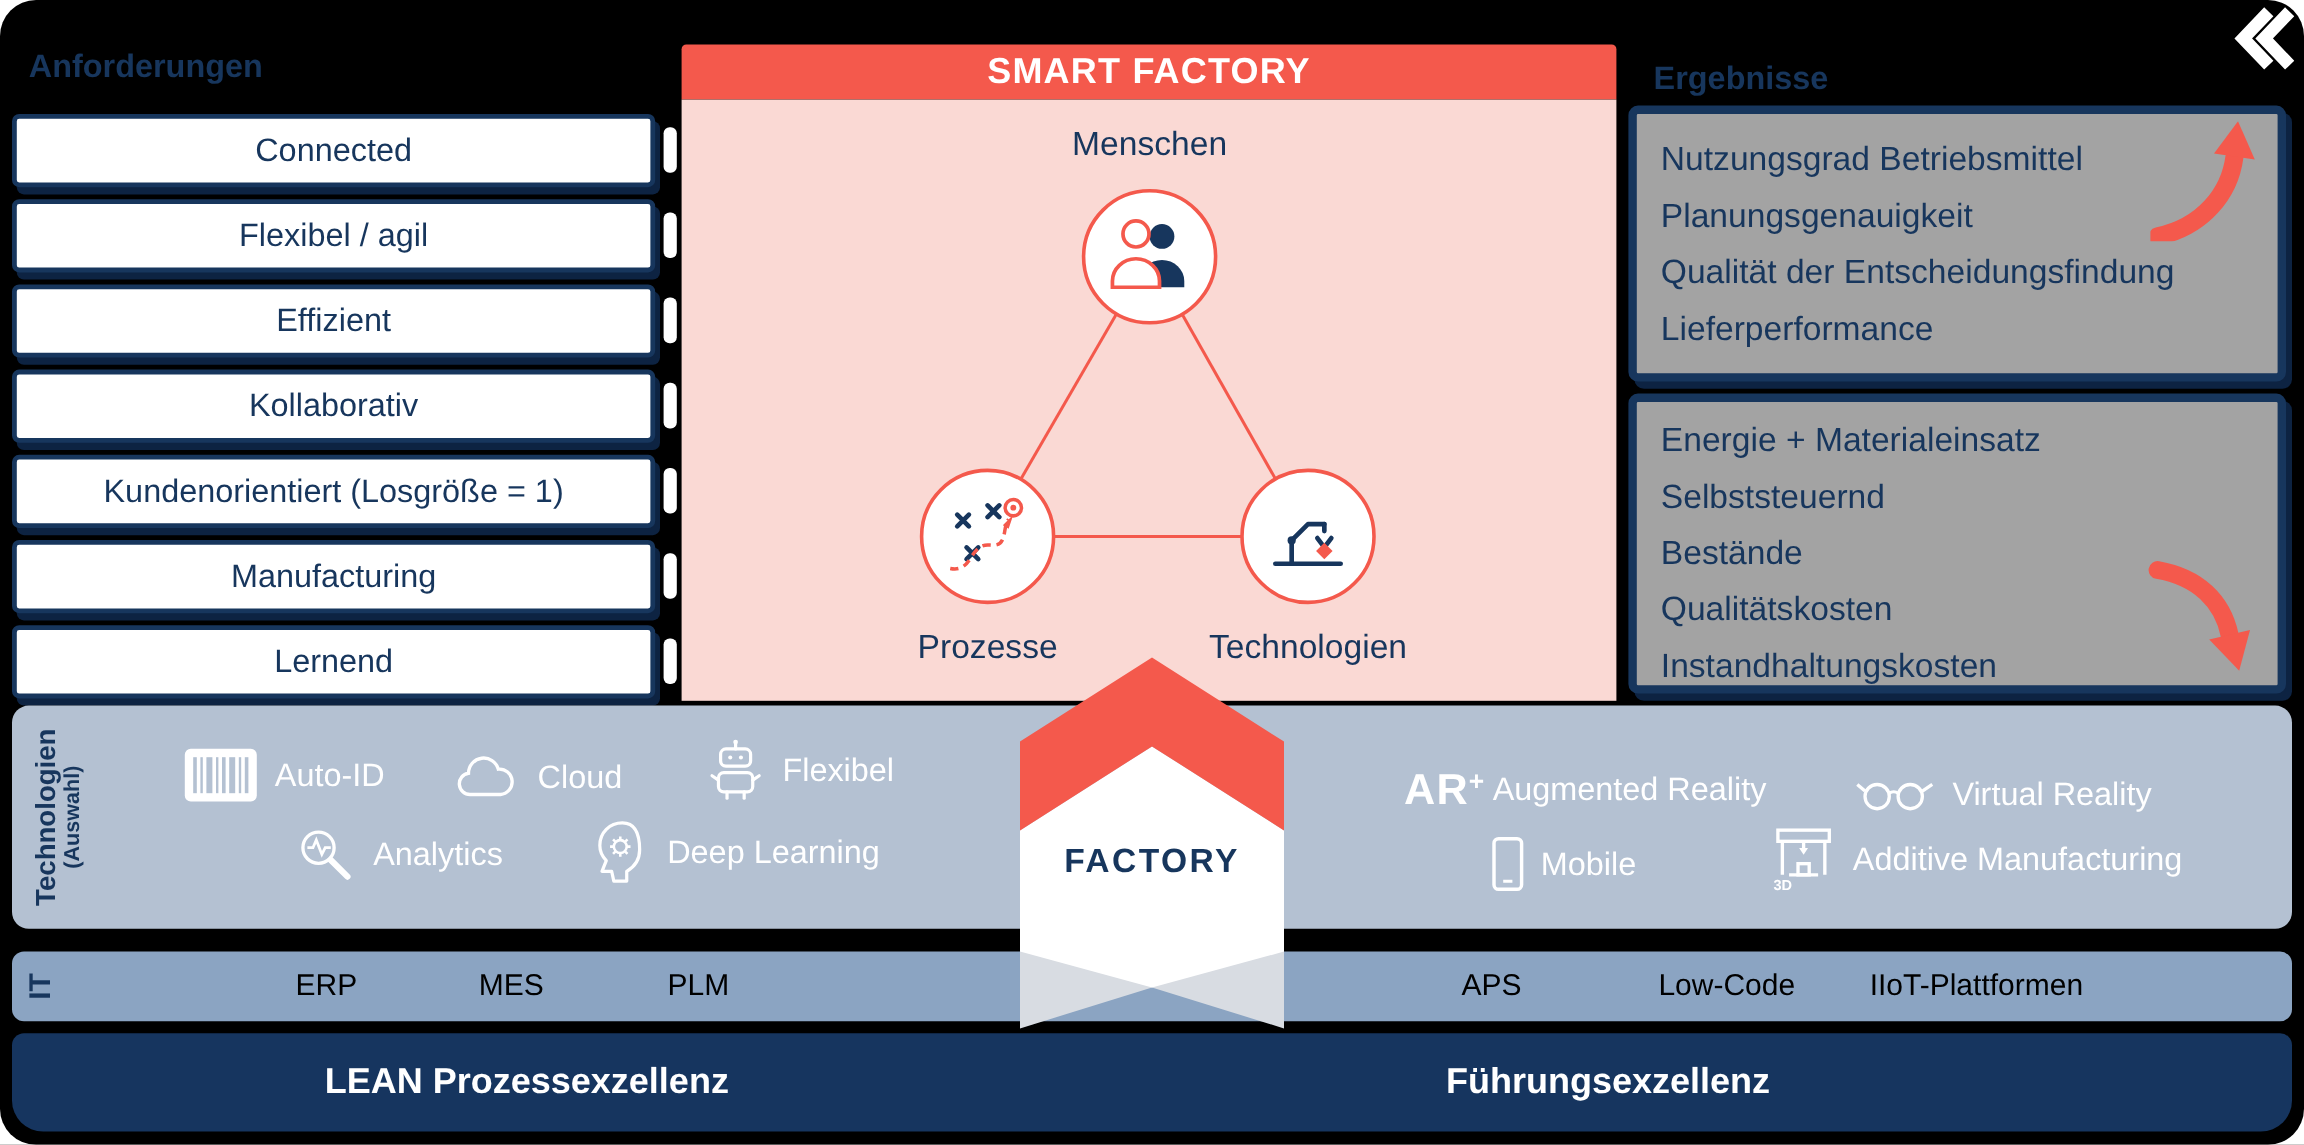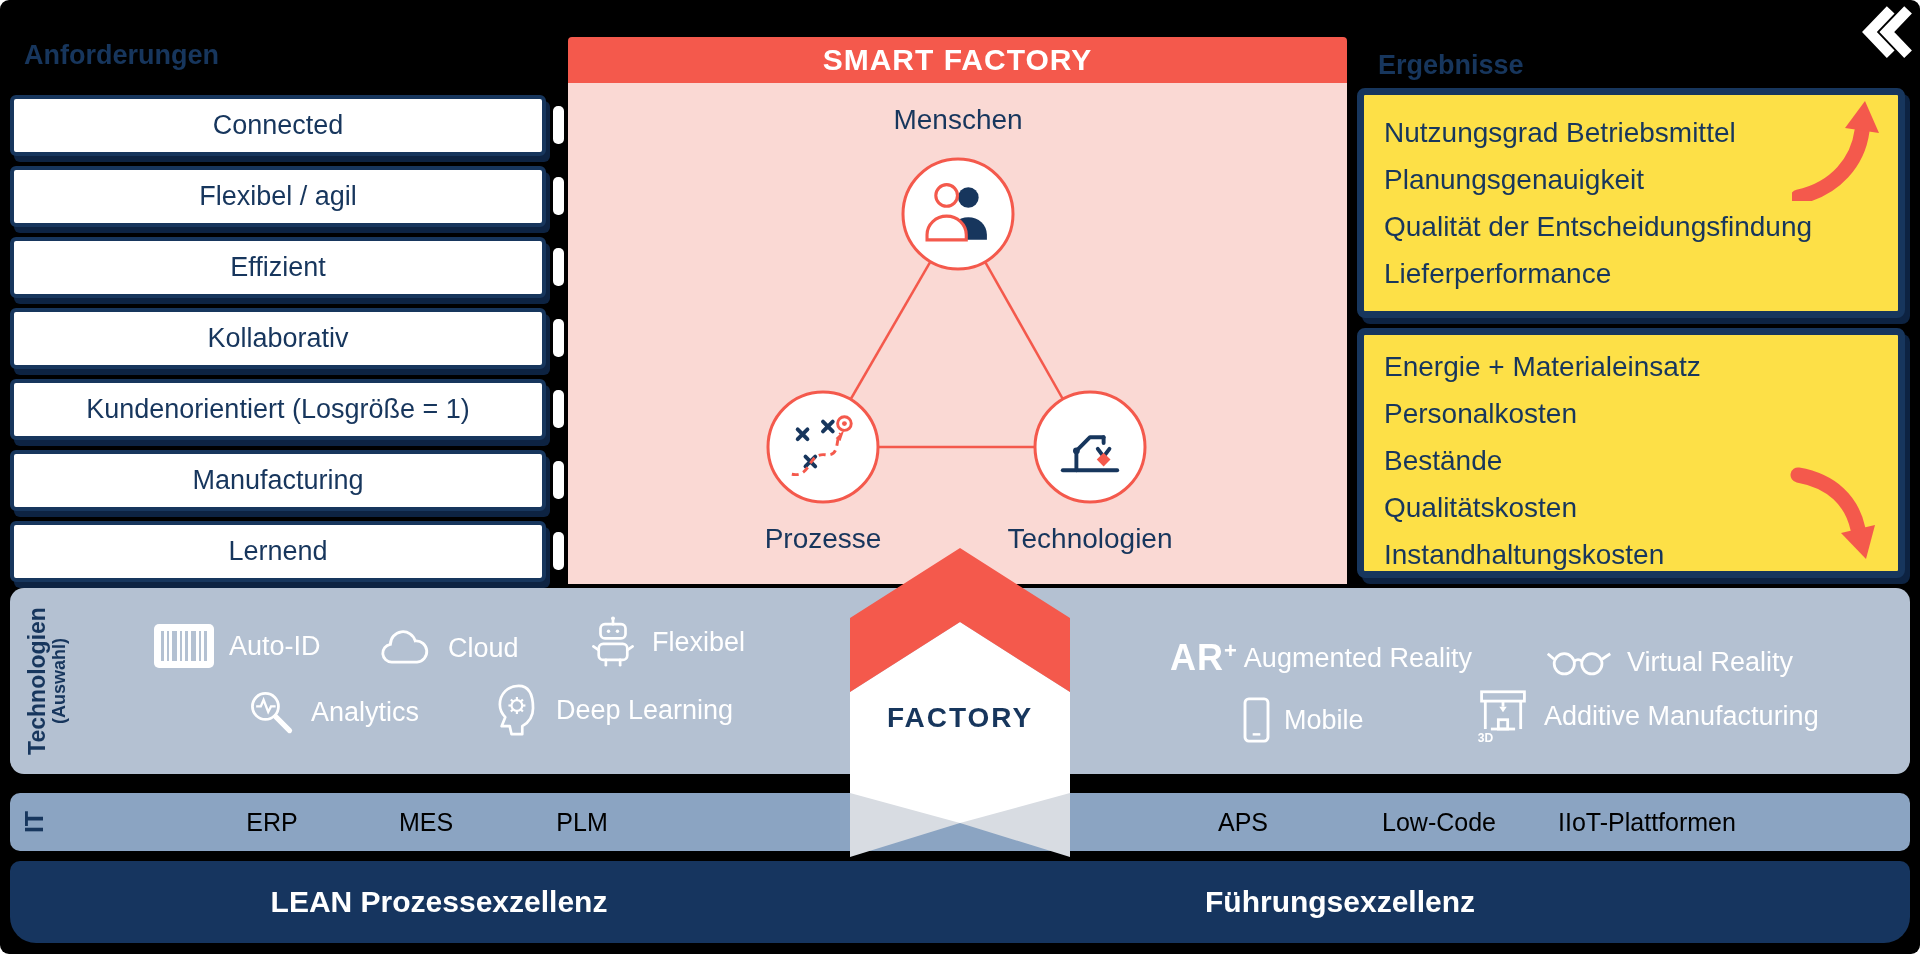--- a/index.html
+++ b/index.html
@@ -1,17 +1,17 @@
 <!DOCTYPE html>
 <html><head>
 <meta charset="utf-8">
 <style>
   * { box-sizing: border-box; margin: 0; padding: 0; }
   body { background: #ffffff; font-family: "Liberation Sans", sans-serif; }
-  .canvas { position: relative; width: 1920px; height: 954px; background: #000; border-radius: 9px; overflow: hidden; }
+  .canvas { position: relative; width: 1920px; height: 954px; background: #000; border-radius: 30px; overflow: hidden; }
 
   .section-title { position: absolute; font-size: 27px; font-weight: bold; color: #17365D; white-space: nowrap; }
   .anf-title { left: 24px; top: 40px; }
   .erg-title { left: 1378px; top: 50px; }
 
   
   .anf-row { position: absolute; left: 10px; width: 600px; height: 61px; }
   .anf-box { position: absolute; left: 0; top: 0; width: 536px; height: 61px; background: #fff;
              border: 4px solid #17365D; border-radius: 6px; box-shadow: 4px 6px 0 #0d2342;
              display: flex; align-items: center; justify-content: center; }
@@ -21,21 +21,21 @@
 
   
   .sf-header { position: absolute; left: 568px; top: 37px; width: 779px; height: 46px; background: #F4594C;
                color: #fff; font-size: 30px; font-weight: bold; letter-spacing: 1px;
                display: flex; align-items: center; justify-content: center; border-radius: 4px 4px 0 0; }
   .pink-panel { position: absolute; left: 568px; top: 83px; width: 779px; height: 501px; background: #FAD9D4; }
   .node-label { position: absolute; transform: translate(-50%,-50%); font-size: 28px; color: #17365D; white-space: nowrap; }
   .circle-icon { position: absolute; transform: translate(-50%,-50%); }
 
   
-  .erg-box { position: absolute; left: 1357px; width: 548px; background: #fde047; border: 7px solid #17365D;
+  .erg-box { position: absolute; left: 1357px; width: 548px; background: #a3a3a3; border: 7px solid #17365D;
              border-radius: 8px; box-shadow: 5px 6px 0 #0d2342; padding-left: 20px; }
   .erg-box.increase { top: 88px; height: 230px; padding-top: 14px; }
   .erg-box.decrease { top: 328px; height: 250px; padding-top: 8px; }
   .erg-item { display: block; font-size: 28px; color: #17365D; line-height: 47px; white-space: nowrap; }
   .arrow-svg { position: absolute; }
   .arrow-up { right: 6px; top: 6px; }
   .arrow-down { right: 8px; bottom: 4px; }
 
   
   .tech-band { position: absolute; left: 10px; top: 588px; width: 1900px; height: 186px; background: #B4C1D2; border-radius: 14px; }
@@ -195,21 +195,21 @@
     <span class="erg-item">Planungsgenauigkeit</span>
     <span class="erg-item">Qualität der Entscheidungsfindung</span>
     <span class="erg-item">Lieferperformance</span>
     <svg class="arrow-svg arrow-up" width="100" height="100" viewBox="0 0 100 100">
       <path d="M6,96 C44,88 66,60 70,30" fill="none" stroke="#F4594C" stroke-width="15" stroke-linecap="round"></path>
       <polygon points="73,0 87,32 53,27" fill="#F4594C"></polygon>
     </svg>
   </div>
   <div class="erg-box decrease">
     <span class="erg-item">Energie + Materialeinsatz</span>
-    <span class="erg-item">Personalkosten</span>
+    <span class="erg-item">Selbststeuernd</span>
     <span class="erg-item">Bestände</span>
     <span class="erg-item">Qualitätskosten</span>
     <span class="erg-item">Instandhaltungskosten</span>
     <svg class="arrow-svg arrow-down" width="100" height="100" viewBox="0 0 100 100">
       <path d="M8,8 C42,14 62,34 68,62" fill="none" stroke="#F4594C" stroke-width="15" stroke-linecap="round"></path>
       <polygon points="76,92 85,58 51,66" fill="#F4594C"></polygon>
     </svg>
   </div>
 
   <div class="tech-band">

